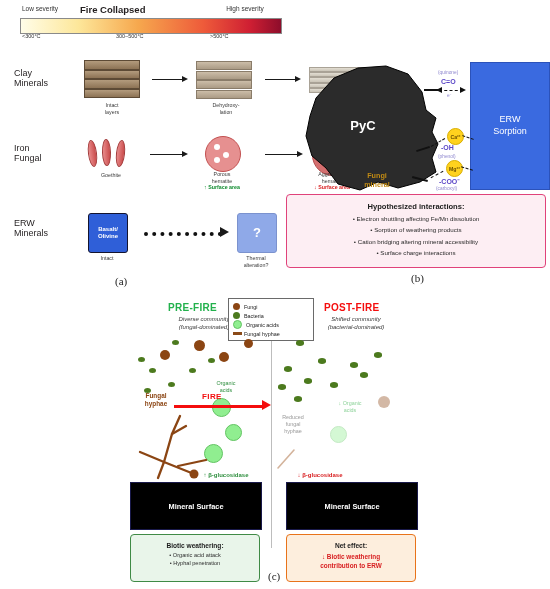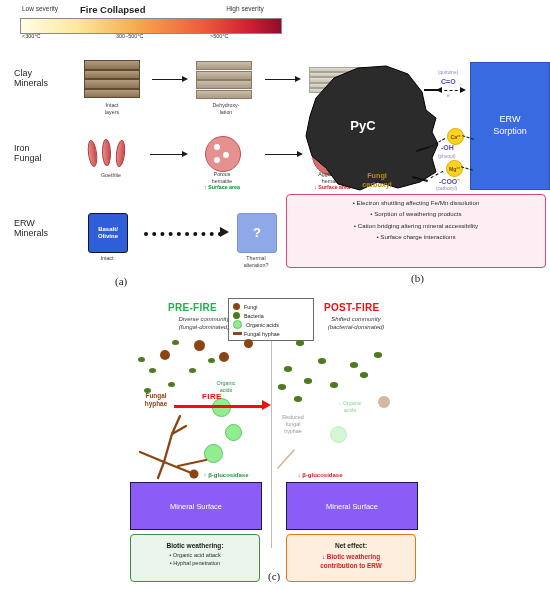--- a/index.html
+++ b/index.html
@@ -96,22 +96,22 @@
   #fire-arrow-head{position:absolute;left:134px;top:104px;width:0;height:0;
       border-top:5.5px solid transparent;border-bottom:5.5px solid transparent;border-left:9px solid #f40d0d;}
   #fire-label{position:absolute;left:74px;top:96px;font-weight:bold;font-size:8px;color:#f40d0d;letter-spacing:.4px;}
 
   .small-note{position:absolute;font-size:5.4px;line-height:1.25;text-align:center;}
   .note-green{color:#2f8f3f;}
   .note-red{color:#d81e20;font-weight:bold;}
   .note-brown{color:#8b4513;font-weight:bold;}
   .note-gray{color:#9a9a9a;}
 
-  .min-surface{position:absolute;width:130px;height:46px;background:#8b5cf6;border:1.4px solid #19194a;
-      color:#fff;font-weight:normal;font-size:7.4px;display:flex;align-items:center;justify-content:center;}
+  .min-surface{position:absolute;width:130px;height:46px;background:#000000;border:1.4px solid #19194a;
+      color:#fff;font-weight:bold;font-size:7.4px;display:flex;align-items:center;justify-content:center;}
   .outcome{position:absolute;width:130px;height:48px;border-radius:4px;box-sizing:border-box;padding-top:7px;}
   .outcome.green{background:#e9f5ea;border:1.3px solid #3f8a46;}
   .outcome.orange{background:#fdeedd;border:1.3px solid #e8731a;}
   .oc-title{text-align:center;font-weight:bold;font-size:6.6px;color:#1d1d1d;}
   .oc-item{text-align:center;font-size:5.6px;color:#2d2d2d;margin-top:2.5px;}
   .oc-big{text-align:center;font-size:6.4px;font-weight:bold;color:#d81e20;line-height:1.35;margin-top:4px;}
 
   .panel-letter{position:absolute;font-family:"Liberation Serif",serif;font-size:11px;color:#1a1a1a;}
   svg{overflow:visible;}
 </style>
@@ -247,21 +247,21 @@
     </div>
   </div>
 
   <svg width="200" height="140" style="position:absolute;left:0;top:4px;">
     <polygon points="30,42 48,22 72,12 100,10 122,18 136,36 140,54 150,62 146,76 152,88 146,102 150,116 134,126 112,132 92,126 74,134 52,128 40,112 26,100 20,80 24,60" fill="#2b2b2b" stroke="#000" stroke-width="1"></polygon>
   </svg>
 
   <div id="pyc-label">PyC</div>
   <div id="cation-bridging">
     <div>Fungi</div>
-    <div>carboxyl</div>
+    <div>mineral</div>
   </div>
 
   <div class="bond" style="left:138px;top:37px;width:16px;transform:rotate(0deg);"></div>
   <div class="fgsub" style="left:152px;top:18px;">(quinone)</div>
   <div class="fg" style="left:155px;top:26px;">C=O</div>
   <div class="dashbond" style="left:153px;top:38px;width:24px;"></div>
   <div class="fgsub" style="left:161px;top:40px;">e⁻</div>
   <svg style="position:absolute;left:150px;top:33px;" width="34" height="12">
     <polygon points="0,5 6,2 6,8" fill="#111"></polygon>
       <polygon points="30,5 24,2 24,8" fill="#111"></polygon>
@@ -275,20 +275,21 @@
   <div class="dashbond" style="left:176px;top:85px;width:12px;transform:rotate(18deg);"></div>
 
   <div class="bond" style="left:126px;top:126px;width:16px;transform:rotate(14deg);"></div>
   <div class="fg" style="left:153px;top:125px;">-COO⁻</div>
   <div class="fgsub" style="left:150px;top:134px;">(carboxyl)</div>
   <div class="dashbond" style="left:144px;top:122px;width:14px;transform:rotate(-28deg);"></div>
   <div class="cation-circle" style="left:160px;top:108px;">Mg²⁺</div>
   <div class="dashbond" style="left:175px;top:116px;width:12px;transform:rotate(16deg);"></div>
 
   <div id="hypo-box">
+    <div id="hypo-title">Hypothesized interactions:</div>
     <div class="hypo-item">• Electron shuttling affecting Fe/Mn dissolution</div>
     <div class="hypo-item">• Sorption of weathering products</div>
     <div class="hypo-item">• Cation bridging altering mineral accessibility</div>
     <div class="hypo-item">• Surface charge interactions</div>
   </div>
 </div>
 
 <div class="panel-letter" style="left:411px;top:272px;">(b)</div>
 
 <div class="abs" id="panel-c">

